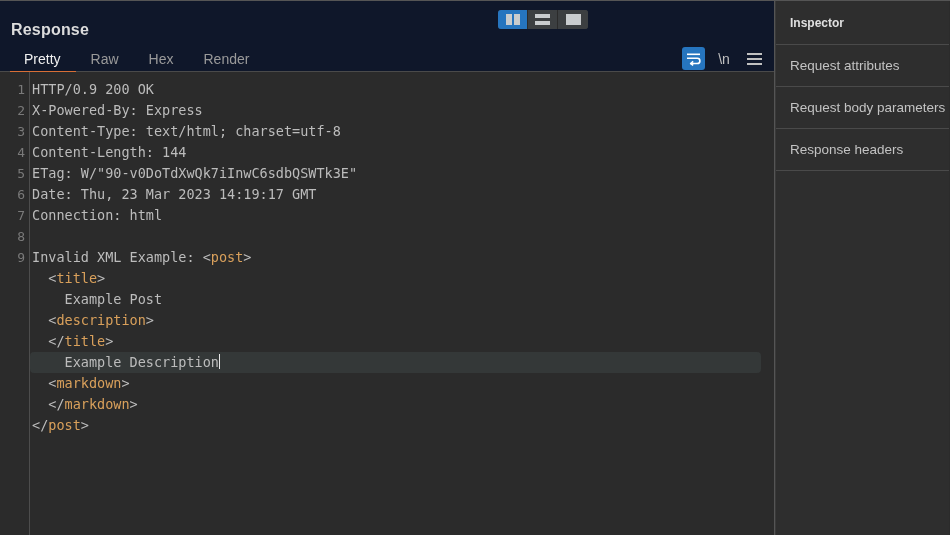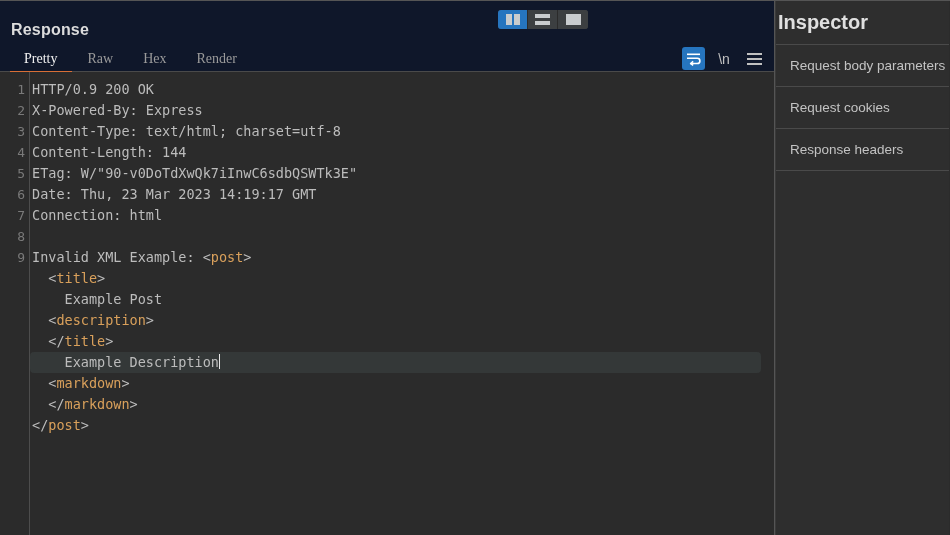--- a/index.html
+++ b/index.html
@@ -52,21 +52,20 @@
     gap: 0;
   }
   .tab {
     position: relative;
     font-size: 14px;
     color: #9a9a9a;
     padding: 0 15px 6px 15px;
     cursor: default;
     line-height: 16px;
     white-space: nowrap;
-    font-family: Liberation Serif, serif;
   }
   .tab:first-child { padding-left: 14px; }
   .tab.active { color: #f0f0f0; }
   .tab.active::after {
     content: "";
     position: absolute;
     left: 0; right: 0; bottom: 0;
     height: 2px;
     background: #d86f36;
   }
@@ -193,22 +192,22 @@
     display: flex;
     flex-direction: column;
     border-left: 1px solid #3a3a3a;
     overflow: hidden;
   }
   .insp-title {
     height: 44px;
     flex: 0 0 44px;
     display: flex;
     align-items: center;
-    padding-left: 2px;
-    font-size: 20px;
+    padding-left: 14px;
+    font-size: 12px;
     font-weight: bold;
     color: #e0e0e0;
     border-bottom: 1px solid #4a4a4a;
   }
   .insp-row {
     height: 42px;
     flex: 0 0 42px;
     display: flex;
     align-items: center;
     padding-left: 14px;
@@ -299,24 +298,24 @@
           <div class="code-line"><div class="ln"></div><div class="ltxt"><span class="plain">  </span><span class="punct">&lt;/</span><span class="tag">markdown</span><span class="punct">&gt;</span></div></div>
           <div class="code-line"><div class="ln"></div><div class="ltxt"><span class="punct">&lt;/</span><span class="tag">post</span><span class="punct">&gt;</span></div></div>
         </div>
     </div>
   </div>
 
   <div class="inspector">
     <div class="insp-title">Inspector</div>
     <div id="insp-rows">
         <div class="insp-row">
+          <span>Request attributes</span>
+        </div>
+        <div class="insp-row">
           <span>Request body parameters</span>
-        </div>
-        <div class="insp-row">
-          <span>Request cookies</span>
         </div>
         <div class="insp-row">
           <span>Response headers</span>
         </div>
       </div>
     <div class="insp-filler"></div>
   </div>
 
 </div>
 

